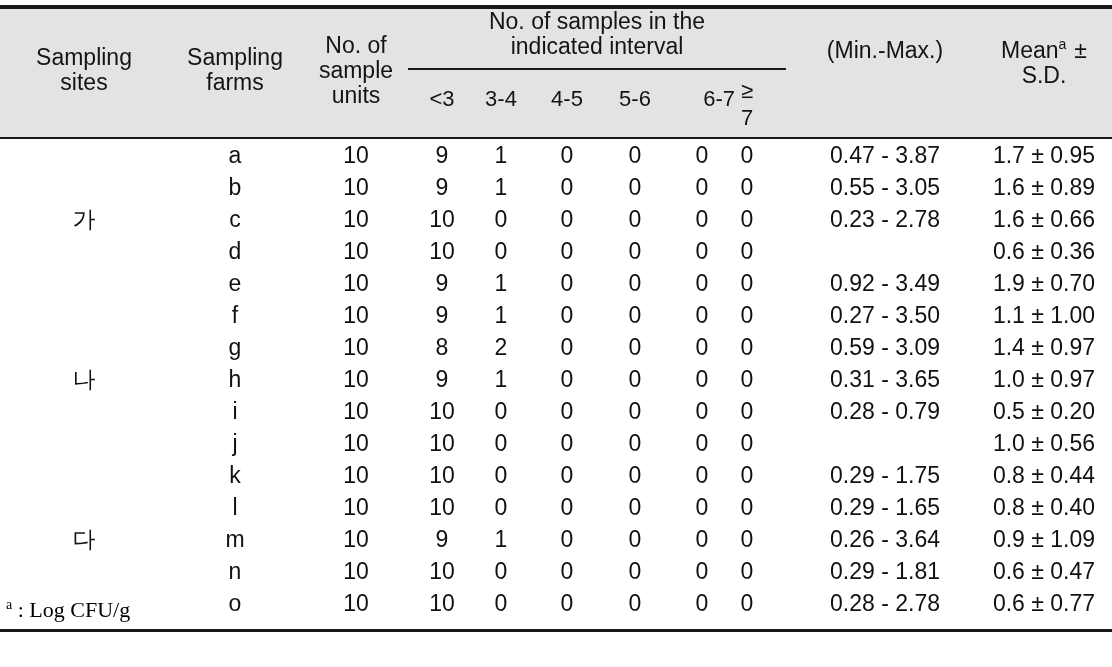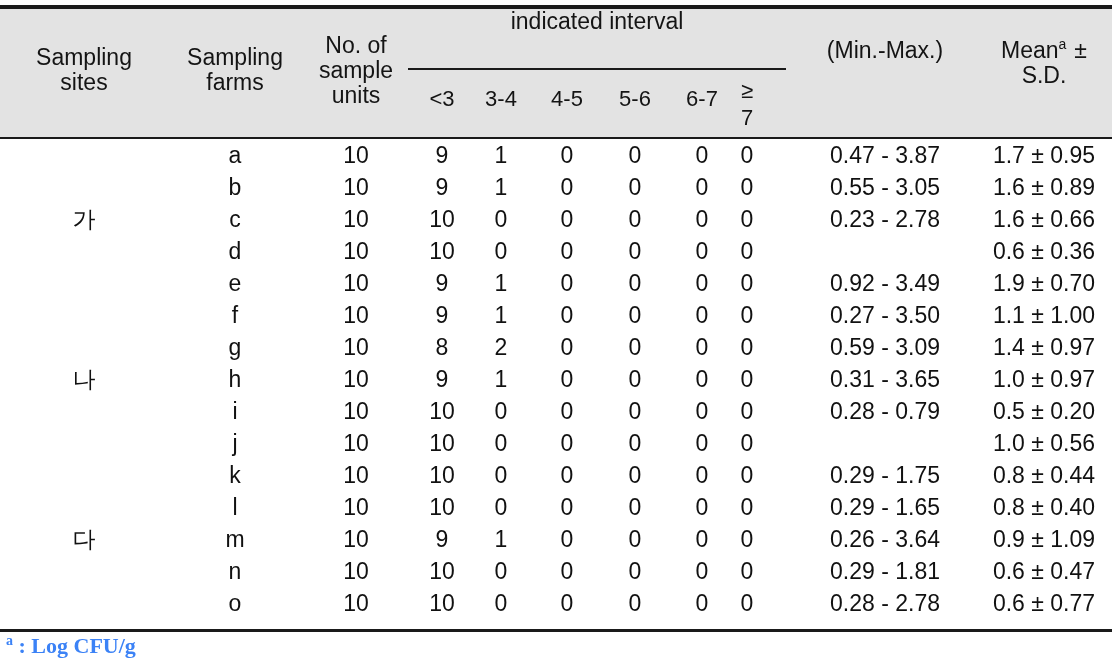--- a/index.html
+++ b/index.html
@@ -80,21 +80,21 @@
 
   .h-sites    { left: 8px;   width: 152px; top: 45px; }
   .h-farms    { left: 160px; width: 150px; top: 45px; }
   .h-units    { left: 306px; width: 100px; top: 33px; }
   .h-span     { left: 408px; width: 378px; top: 9px; }
   .h-int      { top: 86px; width: 66px; font-size: 22px; }
   .h-int-c1   { left: 409px; }
   .h-int-c2   { left: 468px; }
   .h-int-c3   { left: 534px; }
   .h-int-c4   { left: 602px; }
-  .h-int-c5   { left: 669px; }
+  .h-int-c5   { left: 669px; text-align: right; }
   .h-int-c6   { left: 722px; top: 77px; width: 50px; line-height: 27px; }
   .h-range    { left: 790px; width: 190px; top: 38px; }
   .h-mean     { left: 980px; width: 128px; top: 38px; }
 
   .sup {
     font-size: 14px;
     vertical-align: super;
     line-height: 0;
   }
 
@@ -120,27 +120,26 @@
   .c-i3     { left: 534px; width: 66px; }
   .c-i4     { left: 602px; width: 66px; }
   .c-i5     { left: 669px; width: 66px; }
   .c-i6     { left: 722px; width: 50px; }
   .c-range  { left: 790px; width: 190px; }
   .c-mean   { left: 980px; width: 128px; }
 
   .footnote {
     position: absolute;
     left: 6px;
-    top: 632px;
+    top: 596px;
     font-family: "Liberation Serif", "DejaVu Serif", serif;
     font-size: 22px;
     line-height: 28px;
-    color: #3b82f6;
+    color: #000000;
     white-space: nowrap;
-    font-weight: bold;
   }
   .footnote .sup-serif {
     font-size: 14px;
     vertical-align: super;
     line-height: 0;
   }
 </style>
 </head>
 <body>
 
@@ -161,20 +160,21 @@
     <div>farms</div>
   </div>
 
   <div class="hcell h-units two-line">
     <div>No. of</div>
     <div>sample</div>
     <div>units</div>
   </div>
 
   <div class="hcell h-span two-line">
+    <div>No. of  samples in the</div>
     <div>indicated  interval</div>
   </div>
 
   <div class="hcell h-int h-int-c1">&lt;3</div>
   <div class="hcell h-int h-int-c2">3-4</div>
   <div class="hcell h-int h-int-c3">4-5</div>
   <div class="hcell h-int h-int-c4">5-6</div>
   <div class="hcell h-int h-int-c5">6-7</div>
   <div class="hcell h-int h-int-c6">
     <div>≥</div>

